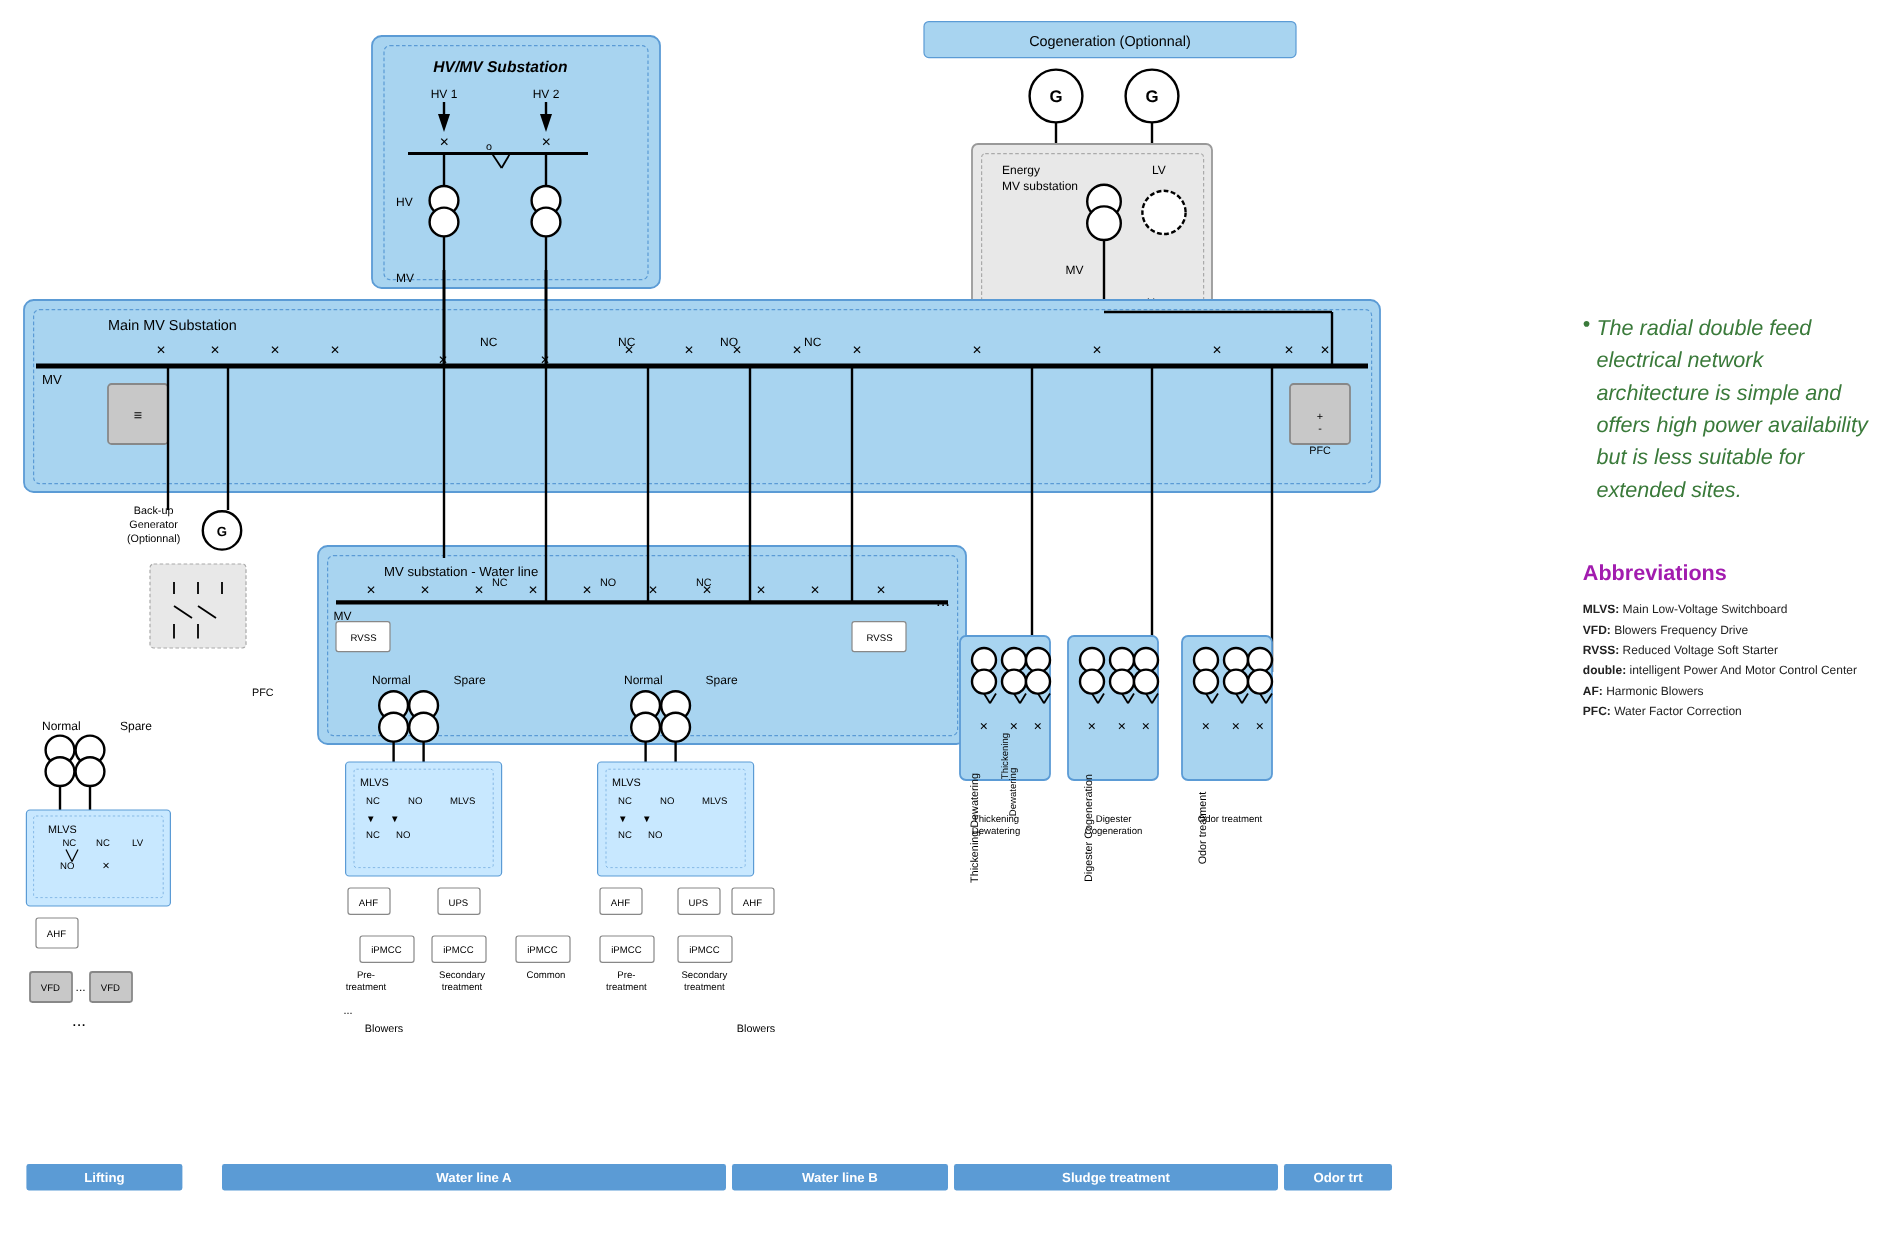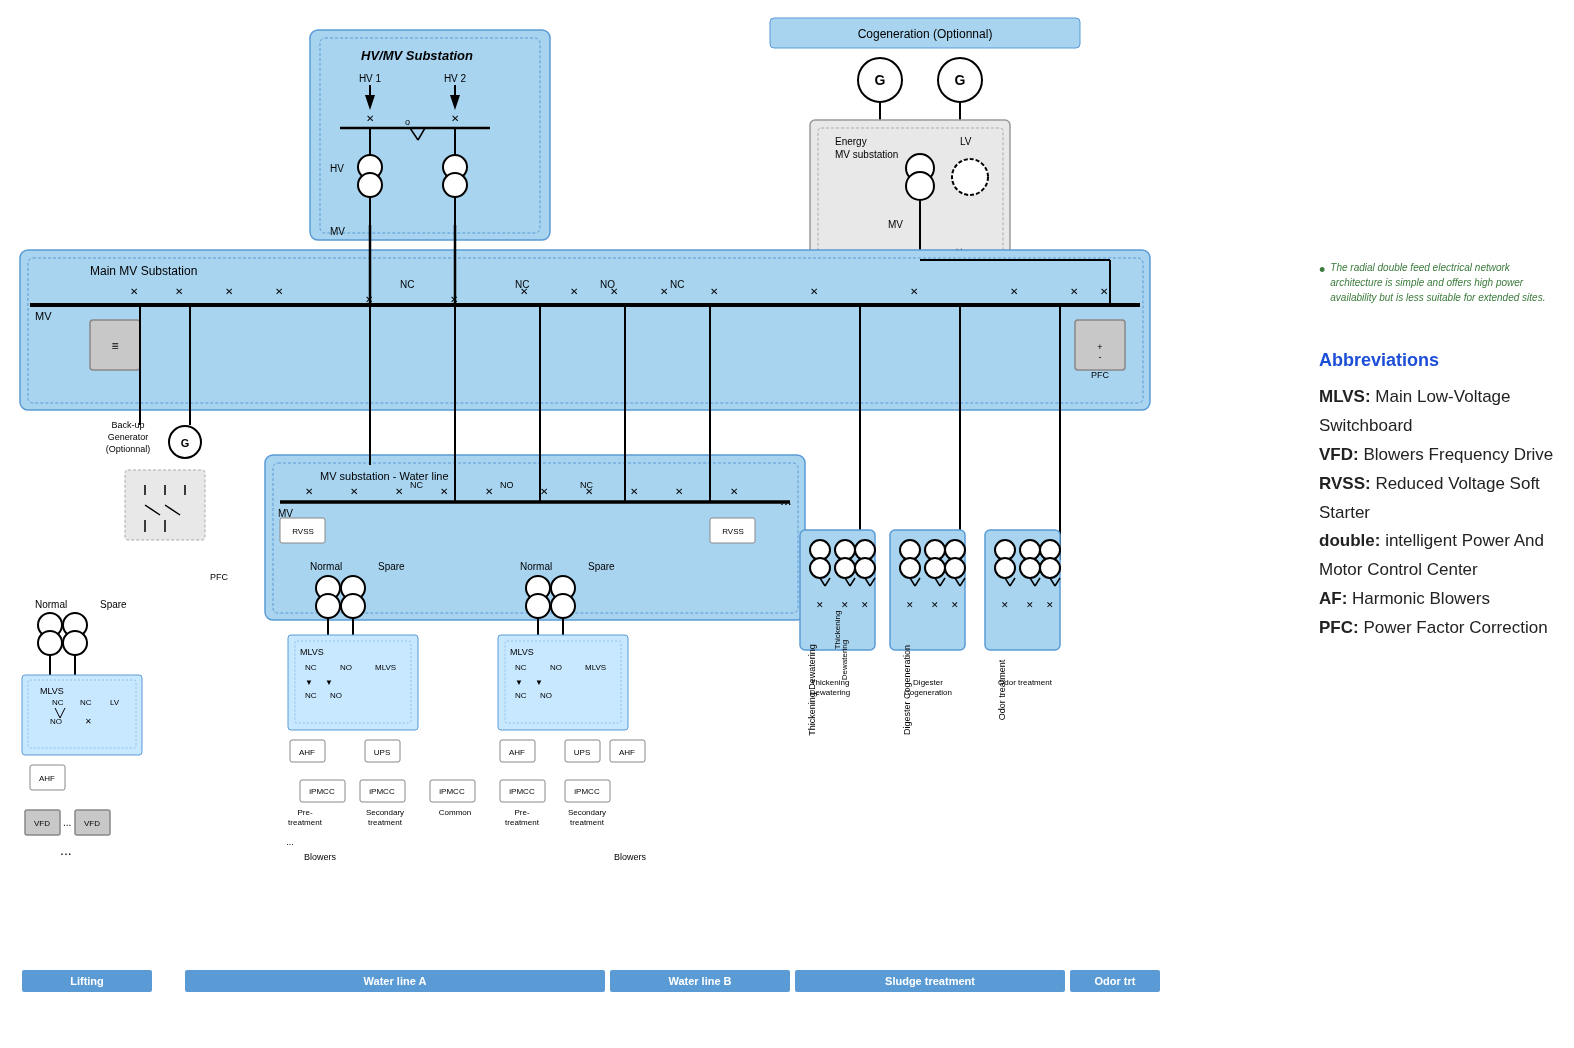--- a/index.html
+++ b/index.html
@@ -28,39 +28,39 @@
     .sidebar {
       width: 270px;
       padding: 20px 15px;
       flex-shrink: 0;
     }
 
     
     .bullet-text {
       color: #3a7a3a;
       font-style: italic;
-      font-size: 10px;
+      font-size: 18px;
       line-height: 1.5;
       margin-bottom: 25px;
     }
     .bullet-dot {
       color: #3a7a3a;
       font-size: 18px;
       margin-right: 5px;
     }
 
     .abbrev-title {
       font-size: 18px;
       font-weight: bold;
       margin-bottom: 12px;
-      color: #1d4ed8;
+      color: #a21caf;
     }
 
     .abbrev-list {
-      font-size: 17px;
+      font-size: 10px;
       line-height: 1.7;
       color: #222;
     }
 
     .abbrev-list .term {
       font-weight: bold;
     }
   </style>
 </head>
 <body>
@@ -465,18 +465,18 @@
         <p>
           <span class="term">double:</span>
           <span> intelligent Power And Motor Control Center</span>
         </p>
         <p>
           <span class="term">AF:</span>
           <span> Harmonic Blowers</span>
         </p>
         <p>
           <span class="term">PFC:</span>
-          <span> Power Factor Correction</span>
+          <span> Water Factor Correction</span>
         </p>
       </div>
     </div>
   </div>
 </div>
 
 </body></html>

